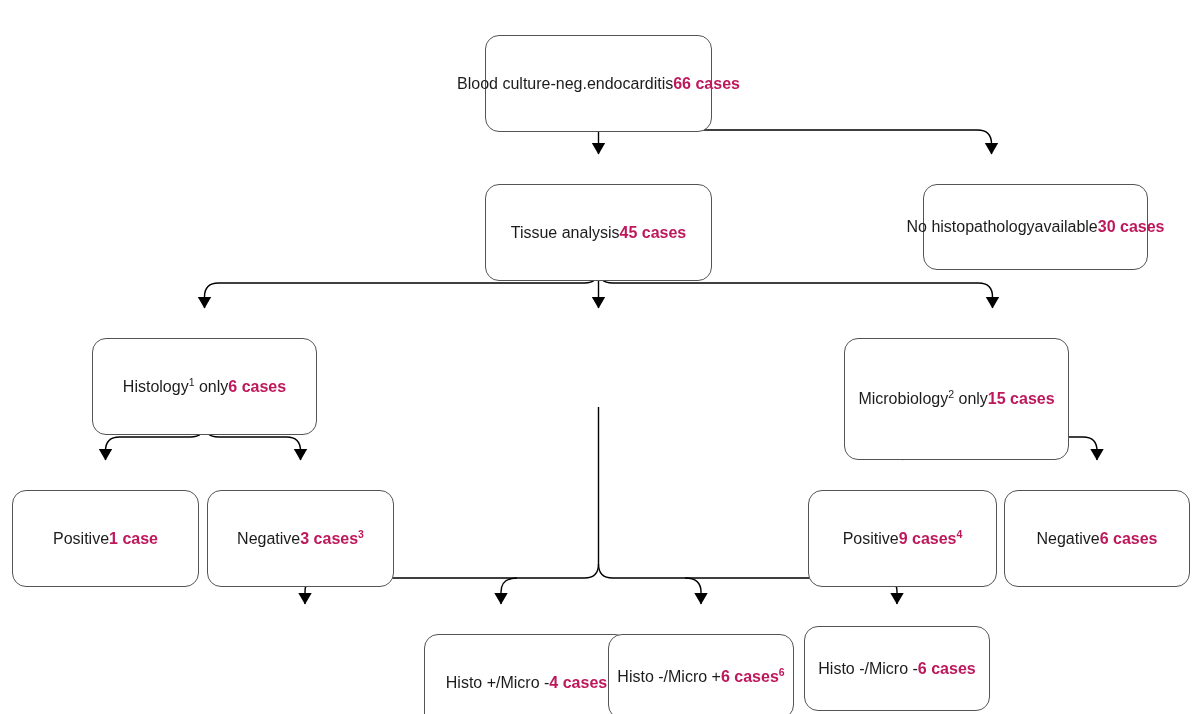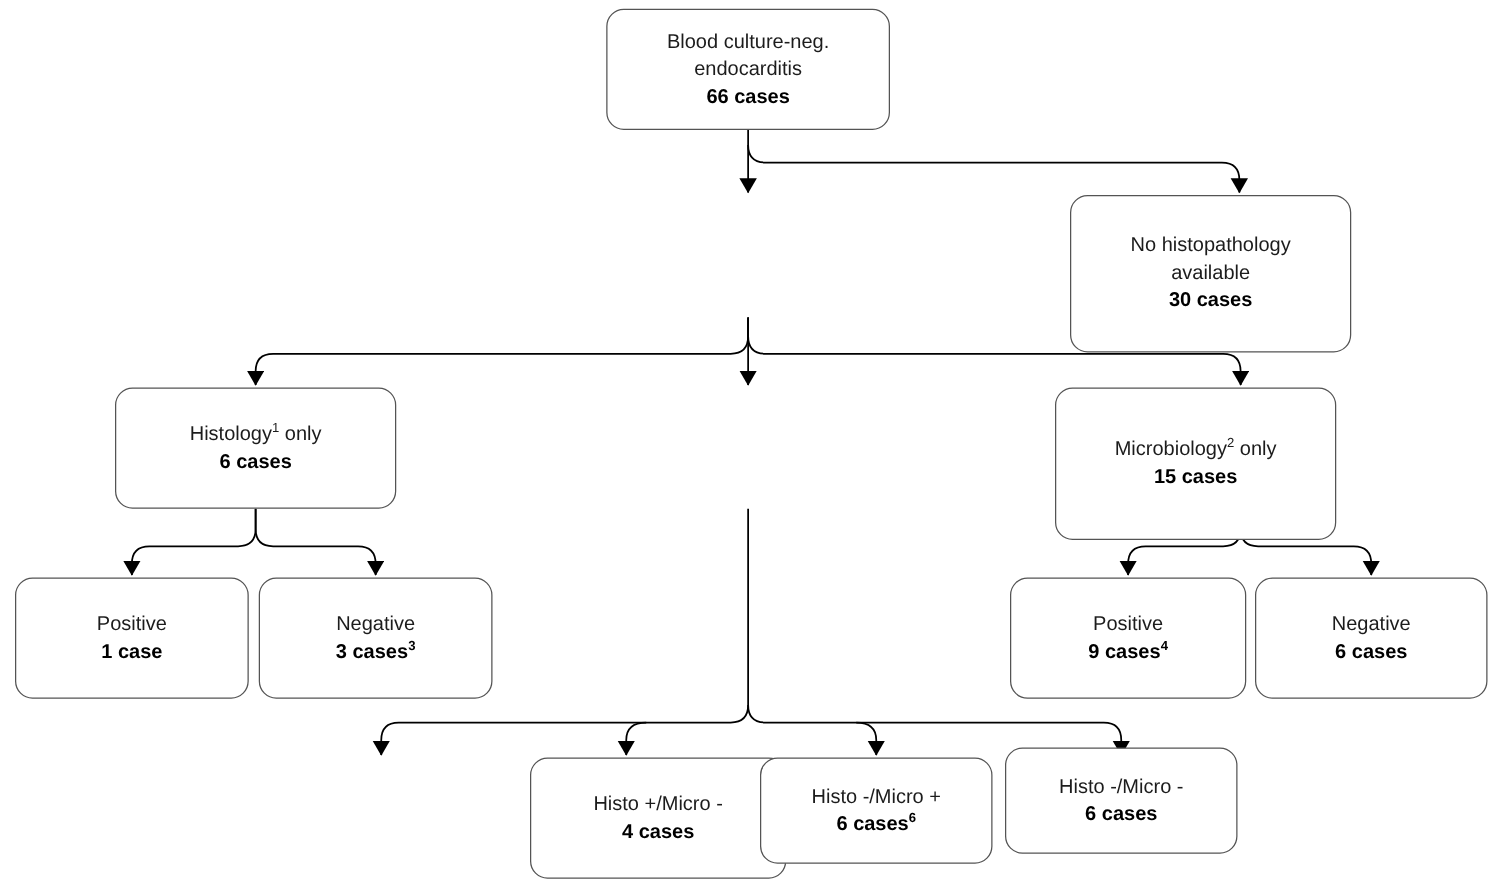--- a/index.html
+++ b/index.html
@@ -21,30 +21,31 @@
     stroke: #000000;
     stroke-width: 1.4;
   }
   .box {
     position: absolute;
     box-sizing: border-box;
     background: #ffffff;
     border: 1px solid #545454;
     border-radius: 14px;
     display: flex;
-    flex-direction: column;
+    flex-direction: row;
     align-items: center;
     justify-content: center;
     text-align: center;
     font-size: 16px;
     line-height: 22px;
     color: #1c1c1c;
+    margin-top: 28px;
   }
   .bl { white-space: pre; }
-  .bl.bold { font-weight: 700; color: #000000; }
+  .bl.bold { font-weight: 700; color: #be185d; }
   .bl sup {
     font-size: 10.5px;
     line-height: 0;
     vertical-align: super;
   }
 </style>
 </head>
 <body>
 
 <div id="canvas">
@@ -79,22 +80,26 @@
     <path class="conn" d="M685,578 Q701,578 701,592 L701,604" marker-end="url(#arrow)"></path>
     <path class="conn" d="M598.5,564 Q598.5,578 612.5,578 L883,578 Q897,578 897,592 L897,604" marker-end="url(#arrow)"></path>
   </svg>
 
   <div class="box" style="left:485px; top:7px; width:227px; height:97px">
     <div class="bl"><span>Blood culture-neg.</span></div>
     <div class="bl"><span>endocarditis</span></div>
     <div class="bl bold"><span>66 cases</span></div>
   </div>
 
+  <div class="box" style="left:485px; top:156px; width:227px; height:97px">
+    <div class="bl"><span>Tissue analysis</span></div>
+    <div class="bl bold"><span>45 cases</span></div>
+  </div>
 
-  <div class="box" style="left:856px; top:156px; width:225px; height:126px">
+  <div class="box" style="left:923px; top:156px; width:225px; height:86px">
     <div class="bl"><span>No histopathology</span></div>
     <div class="bl"><span>available</span></div>
     <div class="bl bold"><span>30 cases</span></div>
   </div>
 
   <div class="box" style="left:92px; top:310px; width:225px; height:97px">
     <div class="bl"><span>Histology</span><sup>1</sup><span> only</span></div>
     <div class="bl bold"><span>6 cases</span></div>
   </div>
 

